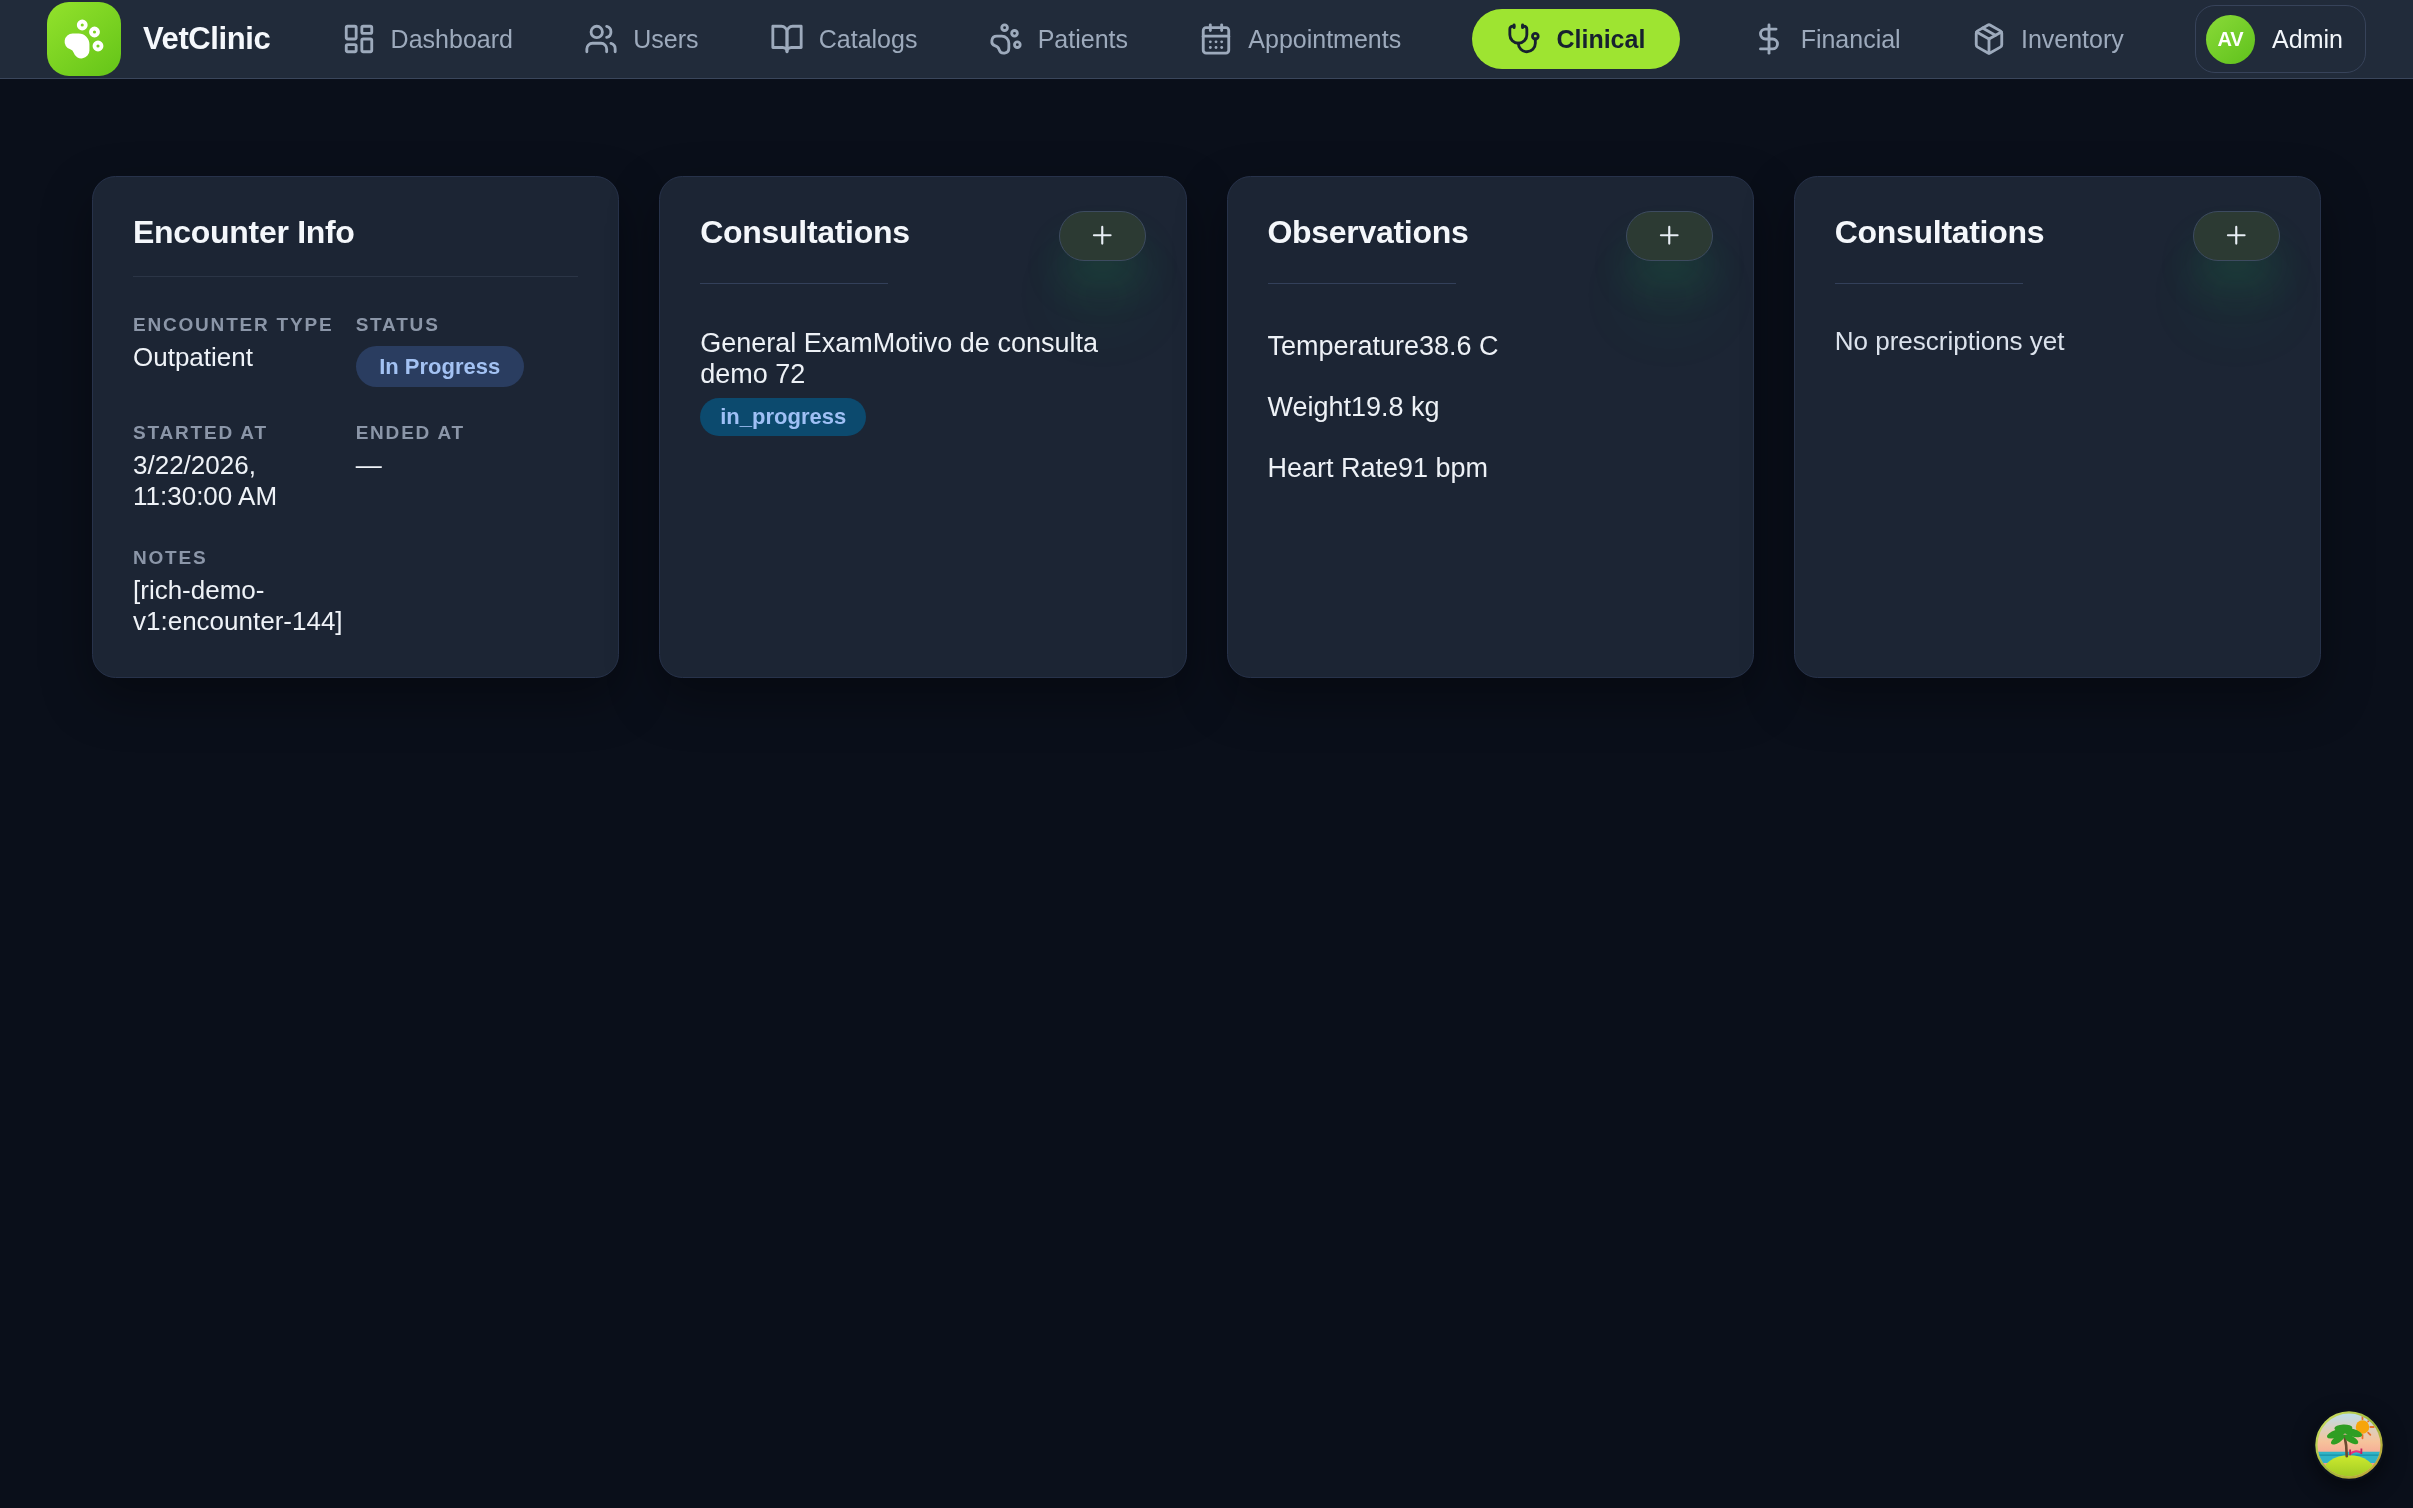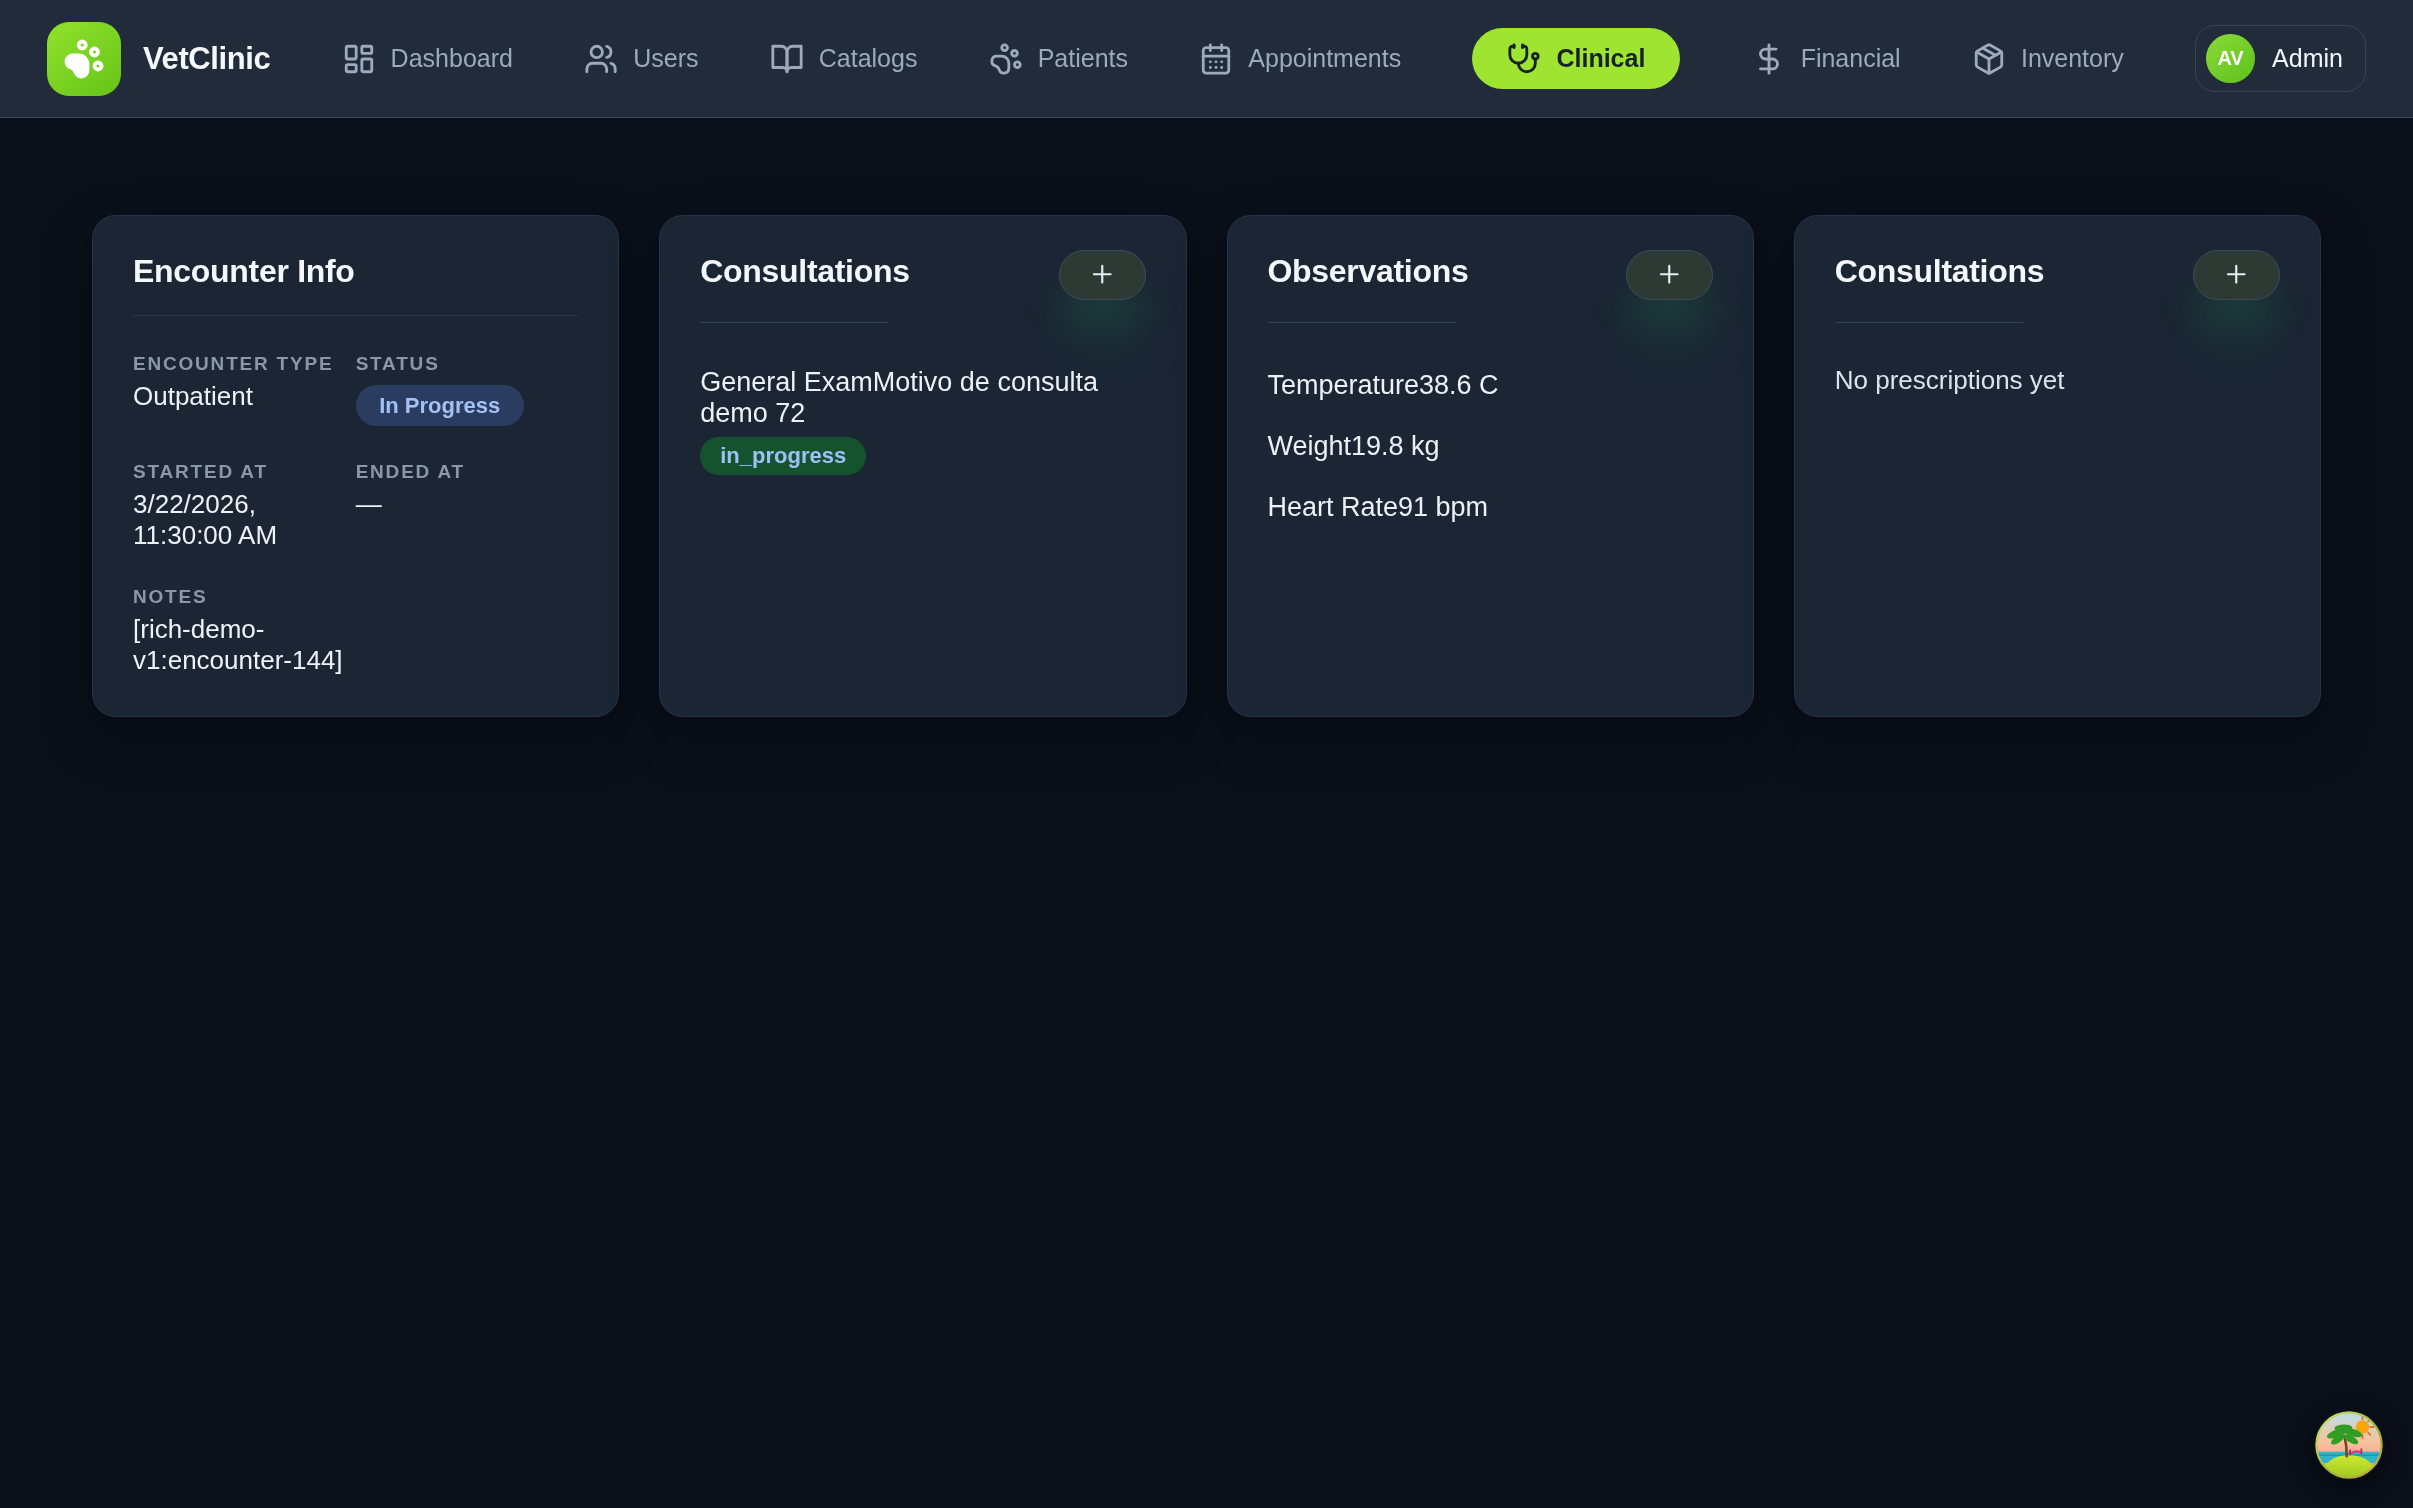--- a/index.html
+++ b/index.html
@@ -6,21 +6,21 @@
   html, body { width: 2413px; height: 1508px; overflow: hidden; }
   body {
     background: #0a0f1a;
     font-family: "Liberation Sans", sans-serif;
     color: #eef2f7;
     -webkit-font-smoothing: antialiased;
   }
 
   
   .navbar {
-    height: 118px;
+    height: 79px;
     background: #212b3a;
     border-bottom: 1.7px solid #3a465b;
     display: flex;
     align-items: center;
     justify-content: space-between;
     padding: 0 47px;
   }
   .brand { display: flex; align-items: center; gap: 22px; cursor: pointer; }
   .brand-logo {
     width: 74px; height: 74px; border-radius: 22px;
@@ -129,21 +129,21 @@
     padding: 7.5px 23.5px;
     border-radius: 837px;
     margin-top: 10px;
   }
 
   
   .consult-item { margin-top: 44px; cursor: pointer; }
   .consult-text { font-size: 27px; color: #edf1f6; }
   .consult-badge {
     display: inline-block;
-    background: #14532d;
+    background: #0c4a6e;
     color: #9fc0f5;
     font-size: 22px; font-weight: 600;
     padding: 5.9px 20px;
     border-radius: 837px;
     margin-top: 8.4px;
   }
 
   
   .obs-list { margin-top: 47px; display: flex; flex-direction: column; gap: 30px; }
   .obs-row { font-size: 27px; color: #edf1f6; }

